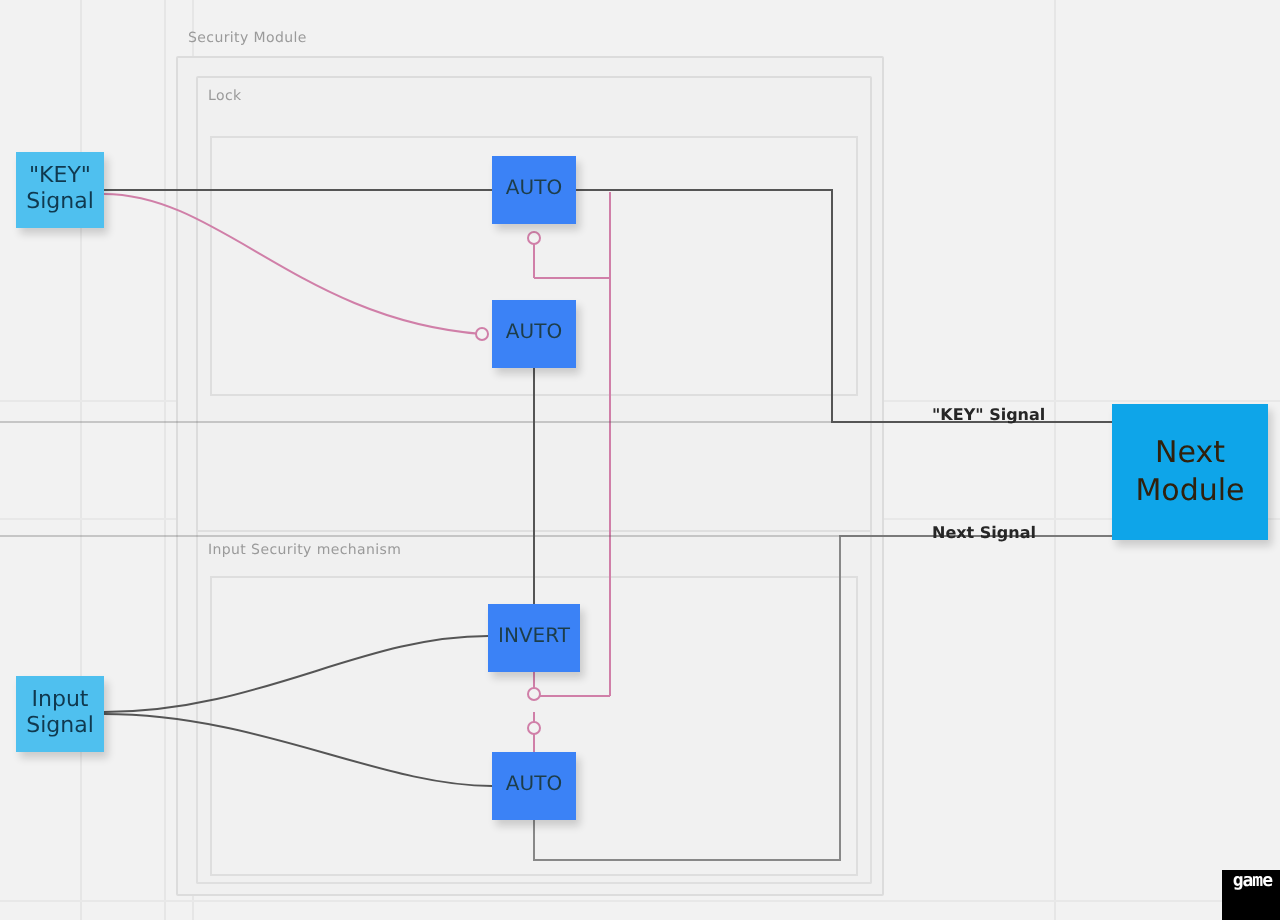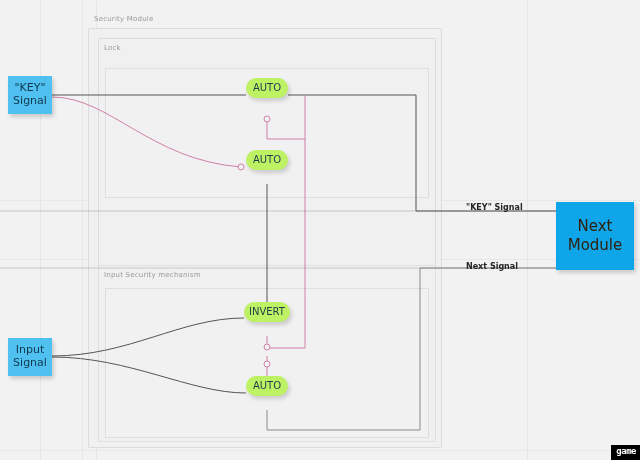--- a/index.html
+++ b/index.html
@@ -66,26 +66,25 @@
     position: absolute;
     display: flex;
     align-items: center;
     justify-content: center;
     text-align: center;
     line-height: 1.15;
     box-sizing: border-box;
     box-shadow: 2px 3px 4px rgba(0,0,0,0.16);
   }
   .node.gate {
-    background: #bef264;
+    background: #3b82f6;
     color: #1d3d4a;
     font-size: 10px;
     width: 42px;
-    height: 20px;
-    border-radius: 10px;
+    height: 34px;
   }
   .node.signal {
     background: #4fc0ef;
     color: #10394f;
     font-size: 11px;
     width: 44px;
     height: 38px;
     flex-direction: column;
   }
   .node.module {
@@ -111,21 +110,21 @@
   .watermark {
     position: absolute;
     right: 0;
     bottom: 0;
     background: #000000;
     color: #ffffff;
     font-family: "DejaVu Sans Mono", "Liberation Mono", monospace;
     font-size: 9px;
     font-weight: bold;
     letter-spacing: -0.5px;
-    padding: 2px 4px 4px 5px;
+    padding: 2px 4px 14px 5px;
     line-height: 1;
   }
 </style>
 </head>
 <body>
 
 <div id="canvas">
 
   <div class="guide" style="left:40px;"></div>
   <div class="guide" style="left:82px;"></div>

